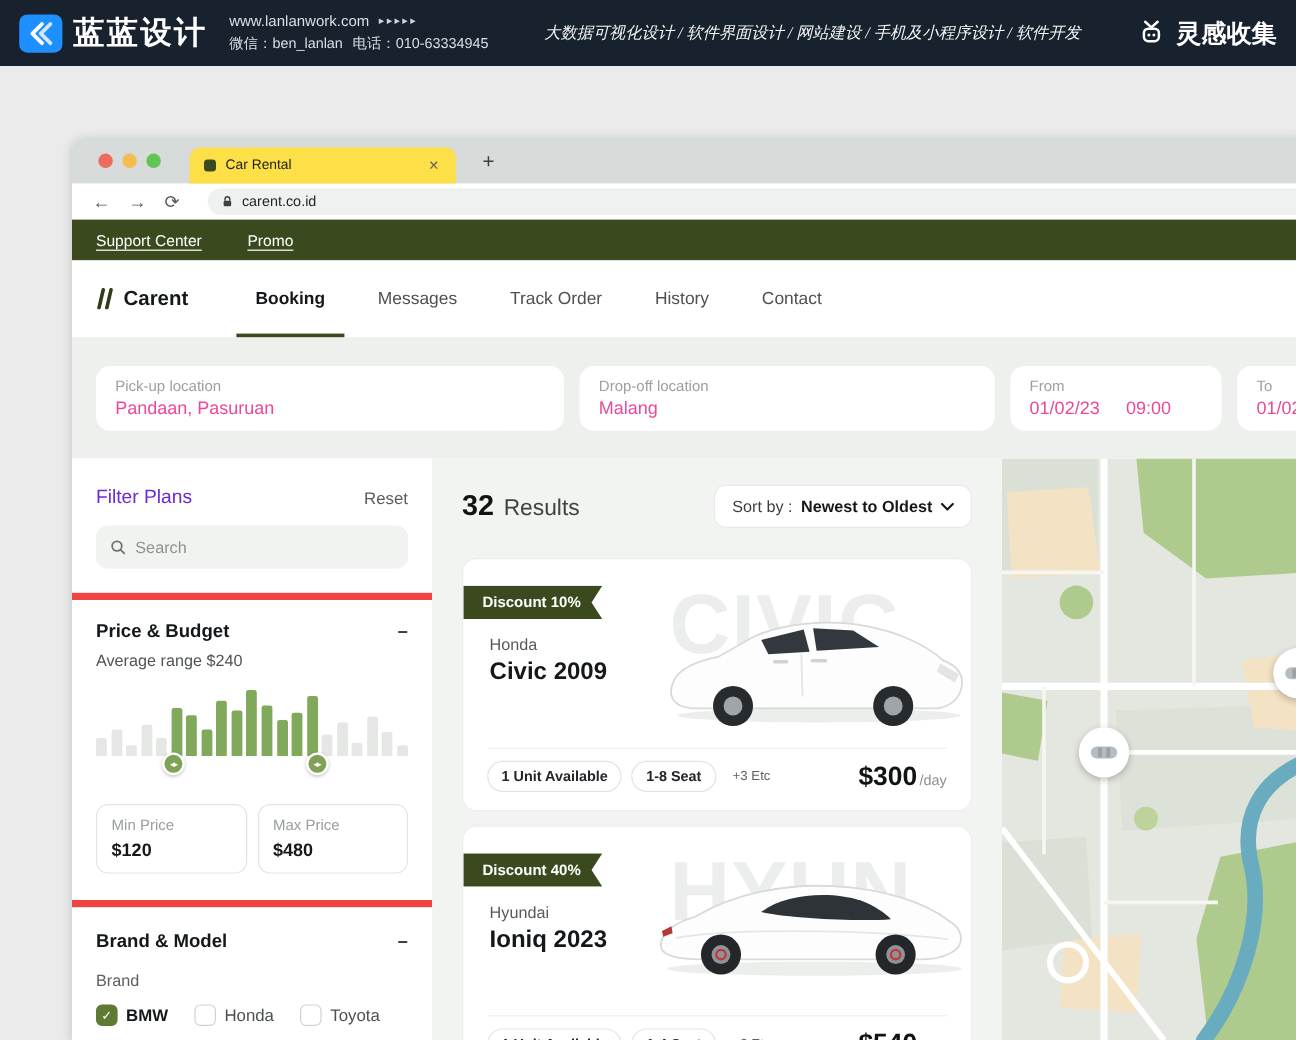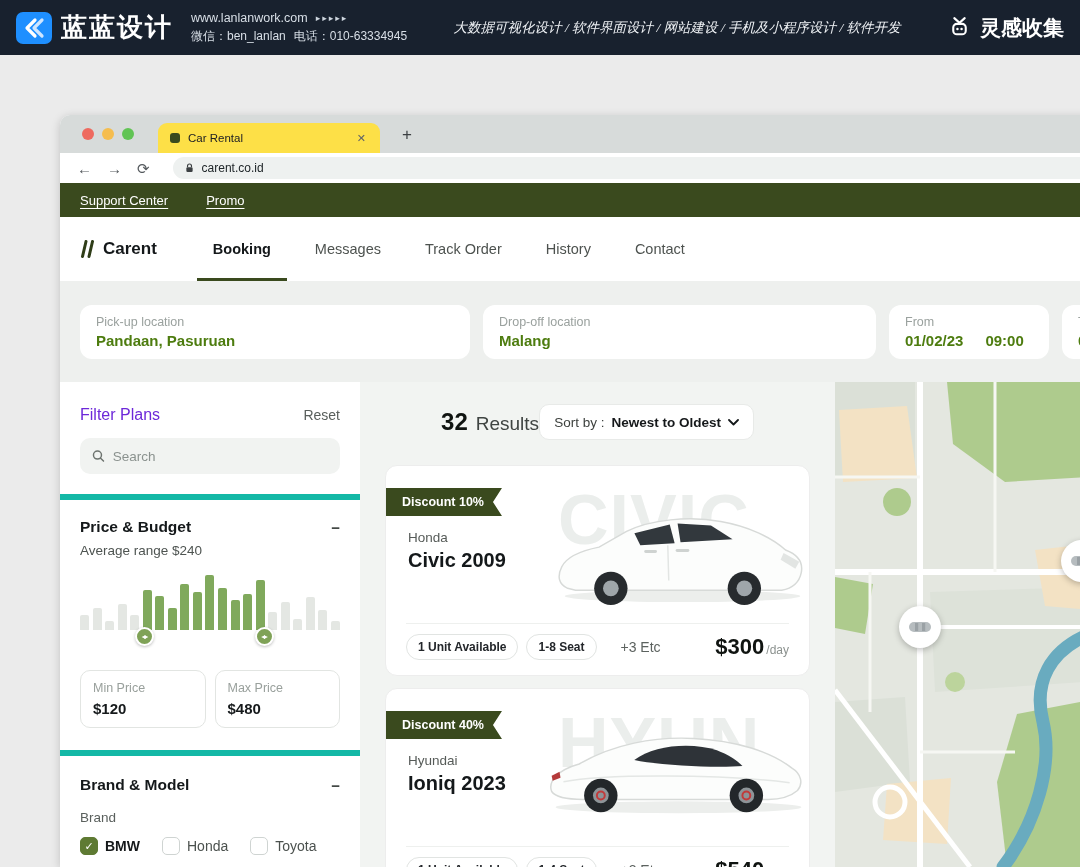--- a/index.html
+++ b/index.html
@@ -39,30 +39,30 @@
   .brand { display:flex; align-items:center; gap:8px; font-size:17px; font-weight:bold; color:#14181a; margin-right:56px; }
   .navitems { display:flex; gap:44px; align-items:stretch; }
   .navitem { display:flex; align-items:center; font-size:14.5px; color:#4d524f; position:relative; }
   .navitem.active { font-weight:bold; color:#14181a; }
   .navitem.active::after { content:""; position:absolute; left:-16px; right:-16px; bottom:0; height:3px; background:#3a4a1e; }
 
   
   .searchrow { height:101px; background:#eef0ee; display:flex; gap:13px; padding:24px 0 0 20px; }
   .scard { background:#fff; border-radius:12px; height:54px; padding:9px 16px; display:flex; flex-direction:column; justify-content:center; gap:3px; flex:0 0 auto; }
   .scard .lab { font-size:12.5px; color:#9aa19e; }
-  .scard .val { font-size:15px; font-weight:bold; color:#4d7c0f; white-space:nowrap; }
+  .scard .val { font-size:15px; font-weight:normal; color:#ec4899; white-space:nowrap; }
   .valrow { display:flex; gap:22px; }
 
   
   .contentrow { position:relative; height:485px; background:#f2f4f2; }
 
   
   .filtercard { position:absolute; left:0; top:0; width:300px; height:485px; background:#fff; overflow:hidden; }
   .fsec { padding:0 20px; }
-  .fsec + .fsec { border-top:6px solid #14b8a6; }
+  .fsec + .fsec { border-top:6px solid #ef4444; }
   .fhead { display:flex; align-items:center; justify-content:space-between; }
   .ftitle { font-size:16px; font-weight:normal; color:#6d28d9; }
   .freset { font-size:14px; color:#585e5b; }
   .fmin { font-size:15px; color:#3a3f3c; font-weight:bold; line-height:1; }
   .sec1 { padding-top:24px; padding-bottom:20px; }
   .searchbox { margin-top:14px; height:36px; background:#f1f3f1; border-radius:10px; display:flex; align-items:center; gap:8px; padding:0 12px; }
   .searchbox input { border:none; outline:none; background:transparent; font-size:13.5px; color:#14532d; width:100%; font-family:inherit; }
   .searchbox input::placeholder { color:#8b928f; }
   .sec2 { padding-top:18px; padding-bottom:22px; }
   .stitle { font-size:15.5px; font-weight:bold; color:#14181a; }
@@ -81,40 +81,40 @@
   .brandrow { margin-top:12px; display:flex; gap:22px; }
   .chk { display:flex; align-items:center; gap:7px; font-size:14px; color:#4b514e; }
   .chk .box { width:18px; height:18px; border-radius:5px; border:1.5px solid #cfd4d2; background:#fff; display:flex; align-items:center; justify-content:center; color:#fff; font-size:11px; }
   .chk.checked .box { background:#5e7a33; border-color:#5e7a33; }
   .chk .check { display:none; }
   .chk.checked .check { display:block; }
   .chk.checked .blab { color:#15181a; font-weight:bold; }
 
   
   .resultscol { position:absolute; left:325px; top:0; width:425px; }
-  .reshead { margin-top:22px; display:flex; align-items:center; justify-content:center; }
+  .reshead { margin-top:22px; display:flex; align-items:center; justify-content:space-between; }
   .rescount { display:flex; align-items:baseline; gap:8px; }
   .rc-num { font-size:24px; font-weight:bold; color:#101411; }
   .rc-lab { font-size:19px; color:#3f4442; }
   .sortpill { height:36px; background:#fff; border:1px solid #e8eae8; border-radius:10px; display:flex; align-items:center; gap:7px; padding:0 14px; font-size:13.5px; color:#3c403d; }
   .sortpill b { color:#15181a; }
   .carcard { position:relative; margin-top:0; width:425px; height:211px; background:#fff; border-radius:12px; border:1px solid #ededed; overflow:hidden; }
   .card1 { position:absolute; top:83px; left:0; }
   .card2 { position:absolute; top:306px; left:0; }
   .ribbon { position:absolute; left:0; top:22px; z-index:5; background:#3a4a1e; color:#fff; font-size:12.5px; font-weight:bold; padding:7px 18px 7px 16px; clip-path:polygon(0 0,100% 0,calc(100% - 9px) 50%,100% 100%,0 100%); }
   .cbrand { position:absolute; left:22px; top:64px; font-size:13.5px; color:#565b58; z-index:4; }
   .cmodel { position:absolute; left:22px; top:83px; font-size:20px; font-weight:bold; color:#14181a; z-index:4; }
   .watermark { position:absolute; left:172px; top:14px; font-size:70px; font-weight:bold; letter-spacing:1px; color:#ebeeec; z-index:1; white-space:nowrap;text-align:center; }
   .carimg { position:absolute; right:-6px; z-index:2; }
   .carimg.sedan { top:28px; }
   .carimg.sport { top:16px; }
   .cdivider { position:absolute; left:20px; right:20px; top:157px; height:1px; background:#eef0ee; z-index:3; }
   .cbottom { position:absolute; left:20px; right:20px; top:164px; height:34px; display:flex; align-items:center; gap:8px; z-index:4; }
   .pill { border:1px solid #e1e4e2; border-radius:16px; padding:5px 11px; font-size:12px; font-weight:bold; color:#23262a; white-space:nowrap; background:#fff; }
-  .etc { font-size:14px; color:#5c625f; margin-left:16px; }
+  .etc { font-size:11px; color:#5c625f; margin-left:6px; }
   .pricewrap { margin-left:auto; display:flex; align-items:baseline; gap:2px; }
   .pw-val { font-size:22px; font-weight:bold; color:#101411; }
   .pw-unit { font-size:12px; color:#8b918e; }
 
   
   .map { position:absolute; left:775px; top:0; width:255px; height:485px; }
   .marker { position:absolute; width:42px; height:42px; border-radius:50%; background:#fff; box-shadow:0 2px 6px rgba(0,0,0,.25); display:flex; align-items:center; justify-content:center; }
 </style>
 </head>
 <body>
@@ -200,25 +200,25 @@
         <span class="navitem">History</span>
         <span class="navitem">Contact</span>
       </div>
     </div>
 
     <div class="searchrow">
       <div class="scard" style="width:390px;">
         <span class="lab">Pick-up location</span>
         <span class="val">Pandaan, Pasuruan</span>
       </div>
-      <div class="scard" style="width:393px;">
+      <div class="scard" style="width:346px;">
         <span class="lab">Drop-off location</span>
         <span class="val">Malang</span>
       </div>
-      <div class="scard" style="width:160px;">
+      <div class="scard" style="width:176px;">
         <span class="lab">From</span>
         <span class="valrow">
           <span class="val">01/02/23</span>
           <span class="val">09:00</span>
         </span>
       </div>
       <div class="scard" style="width:200px;">
         <span class="lab">To</span>
         <span class="val">01/02/23</span>
       </div>

